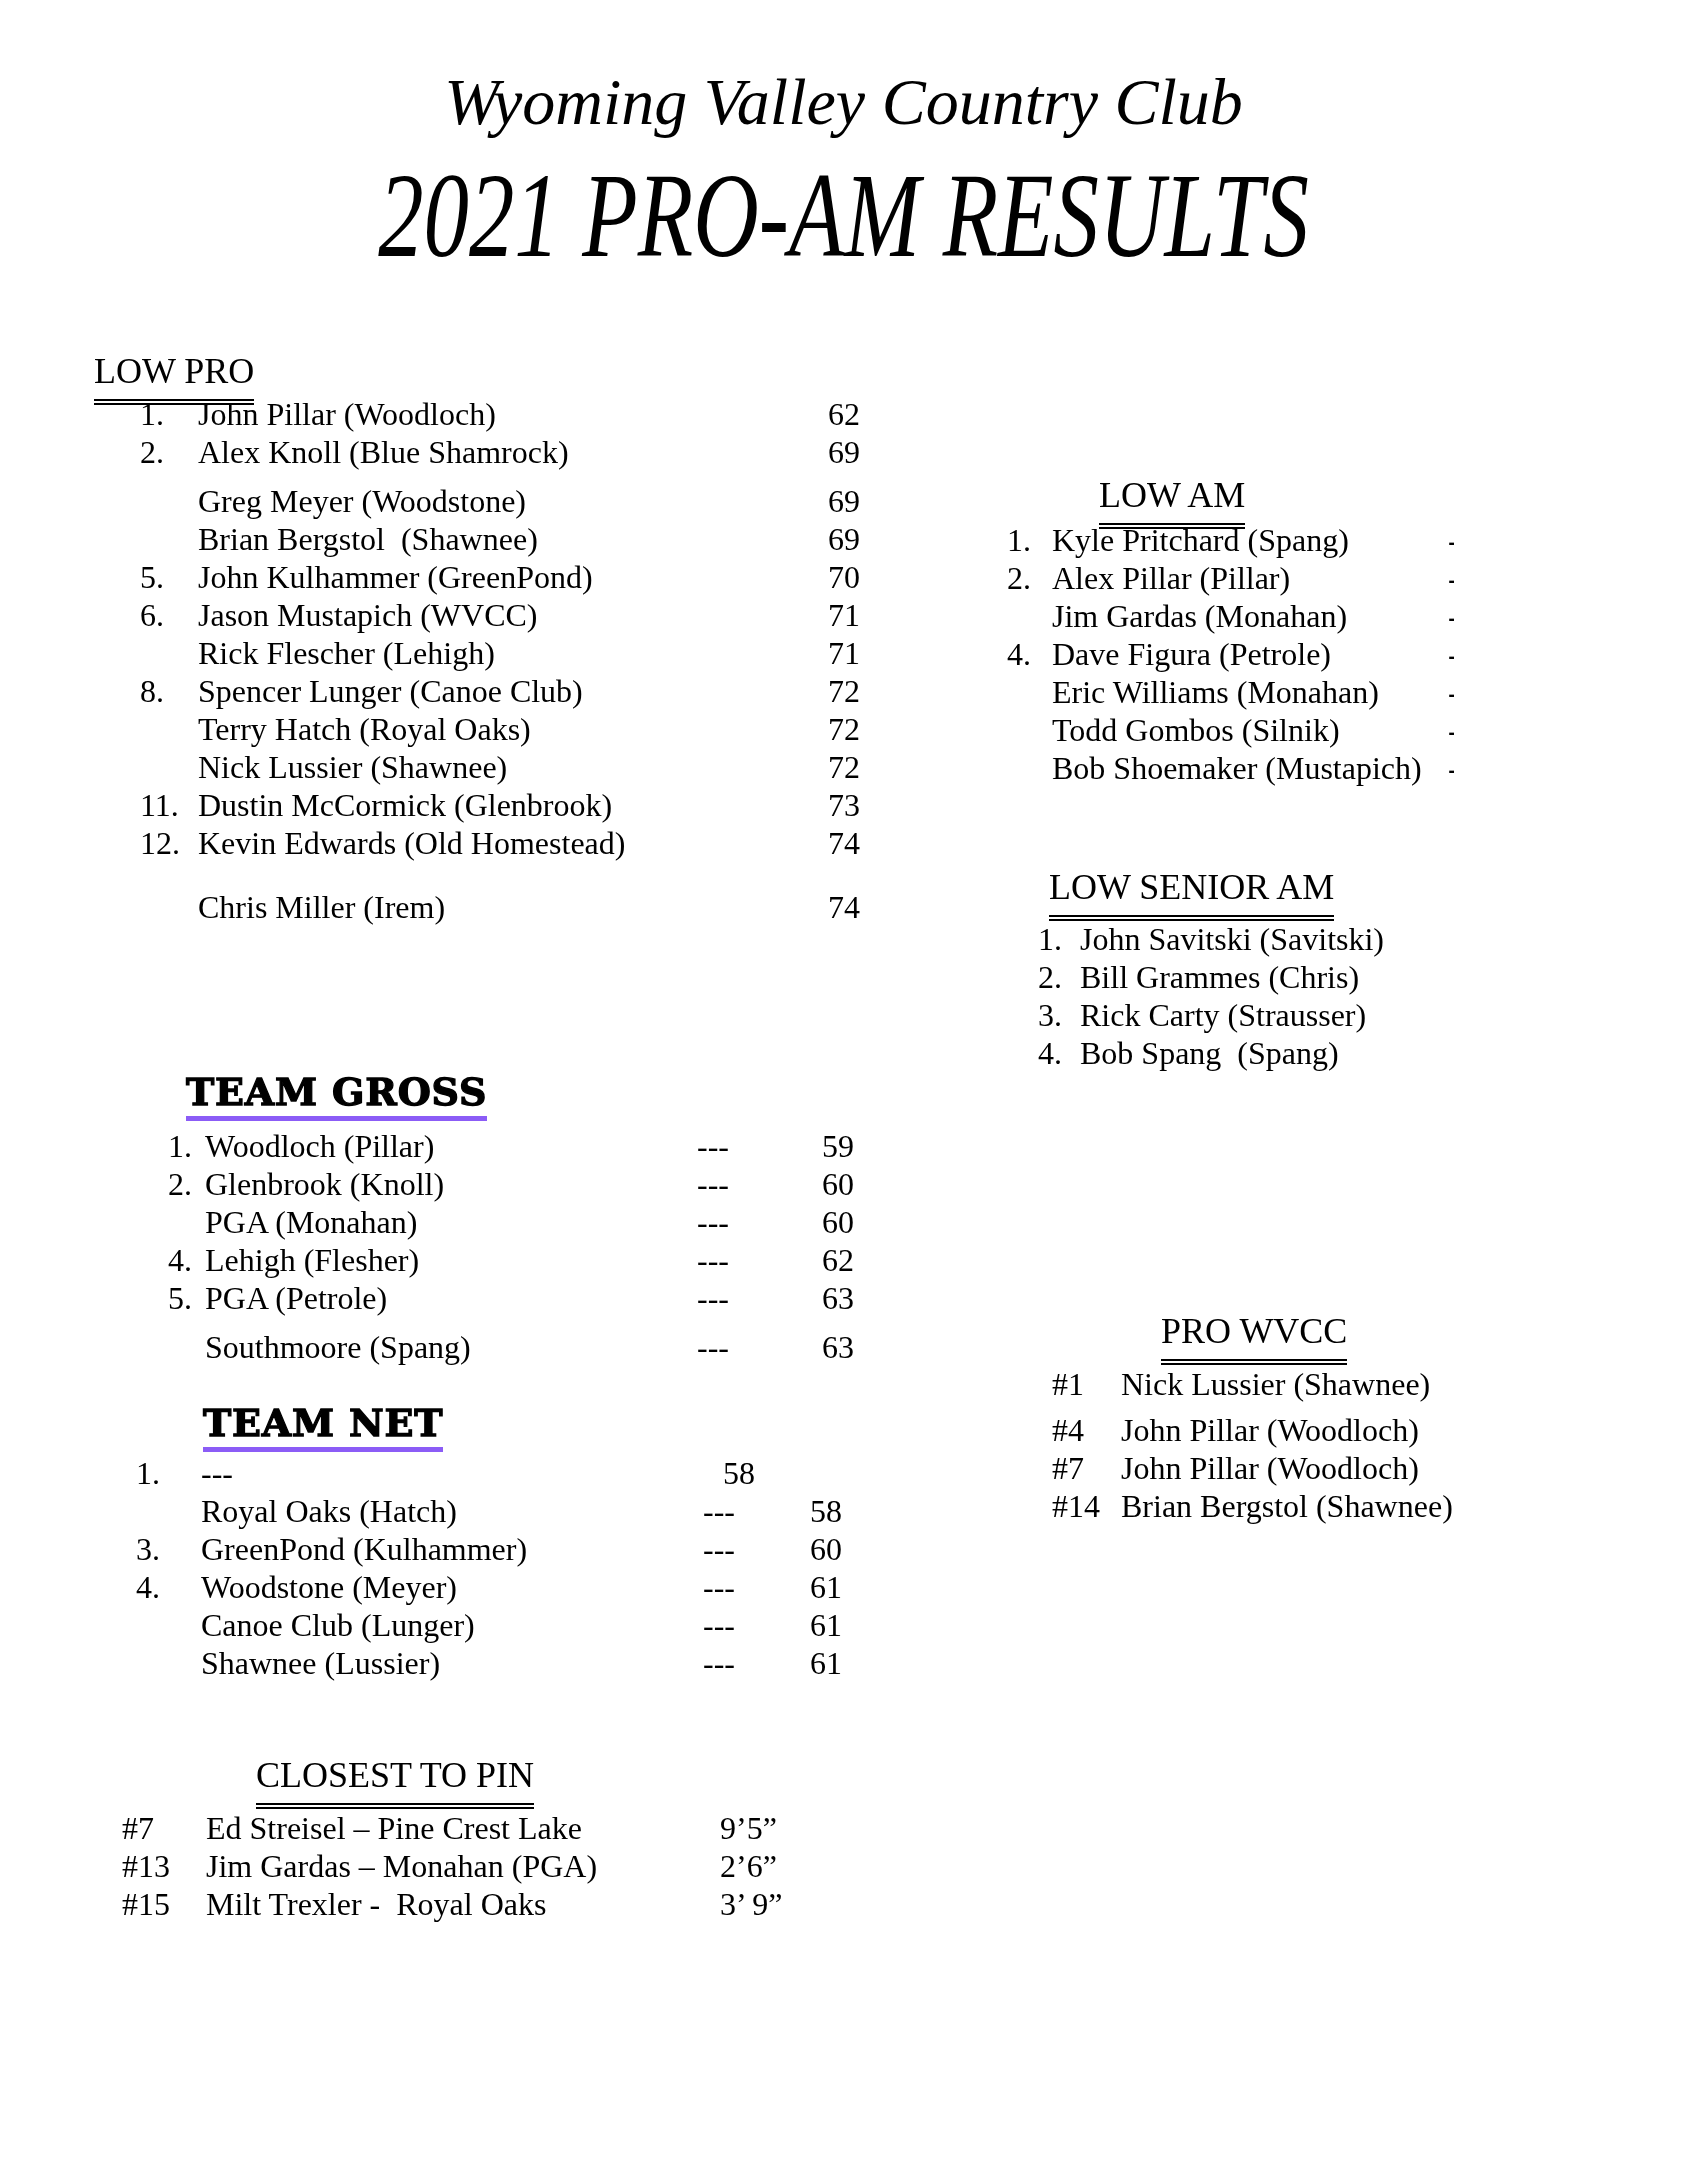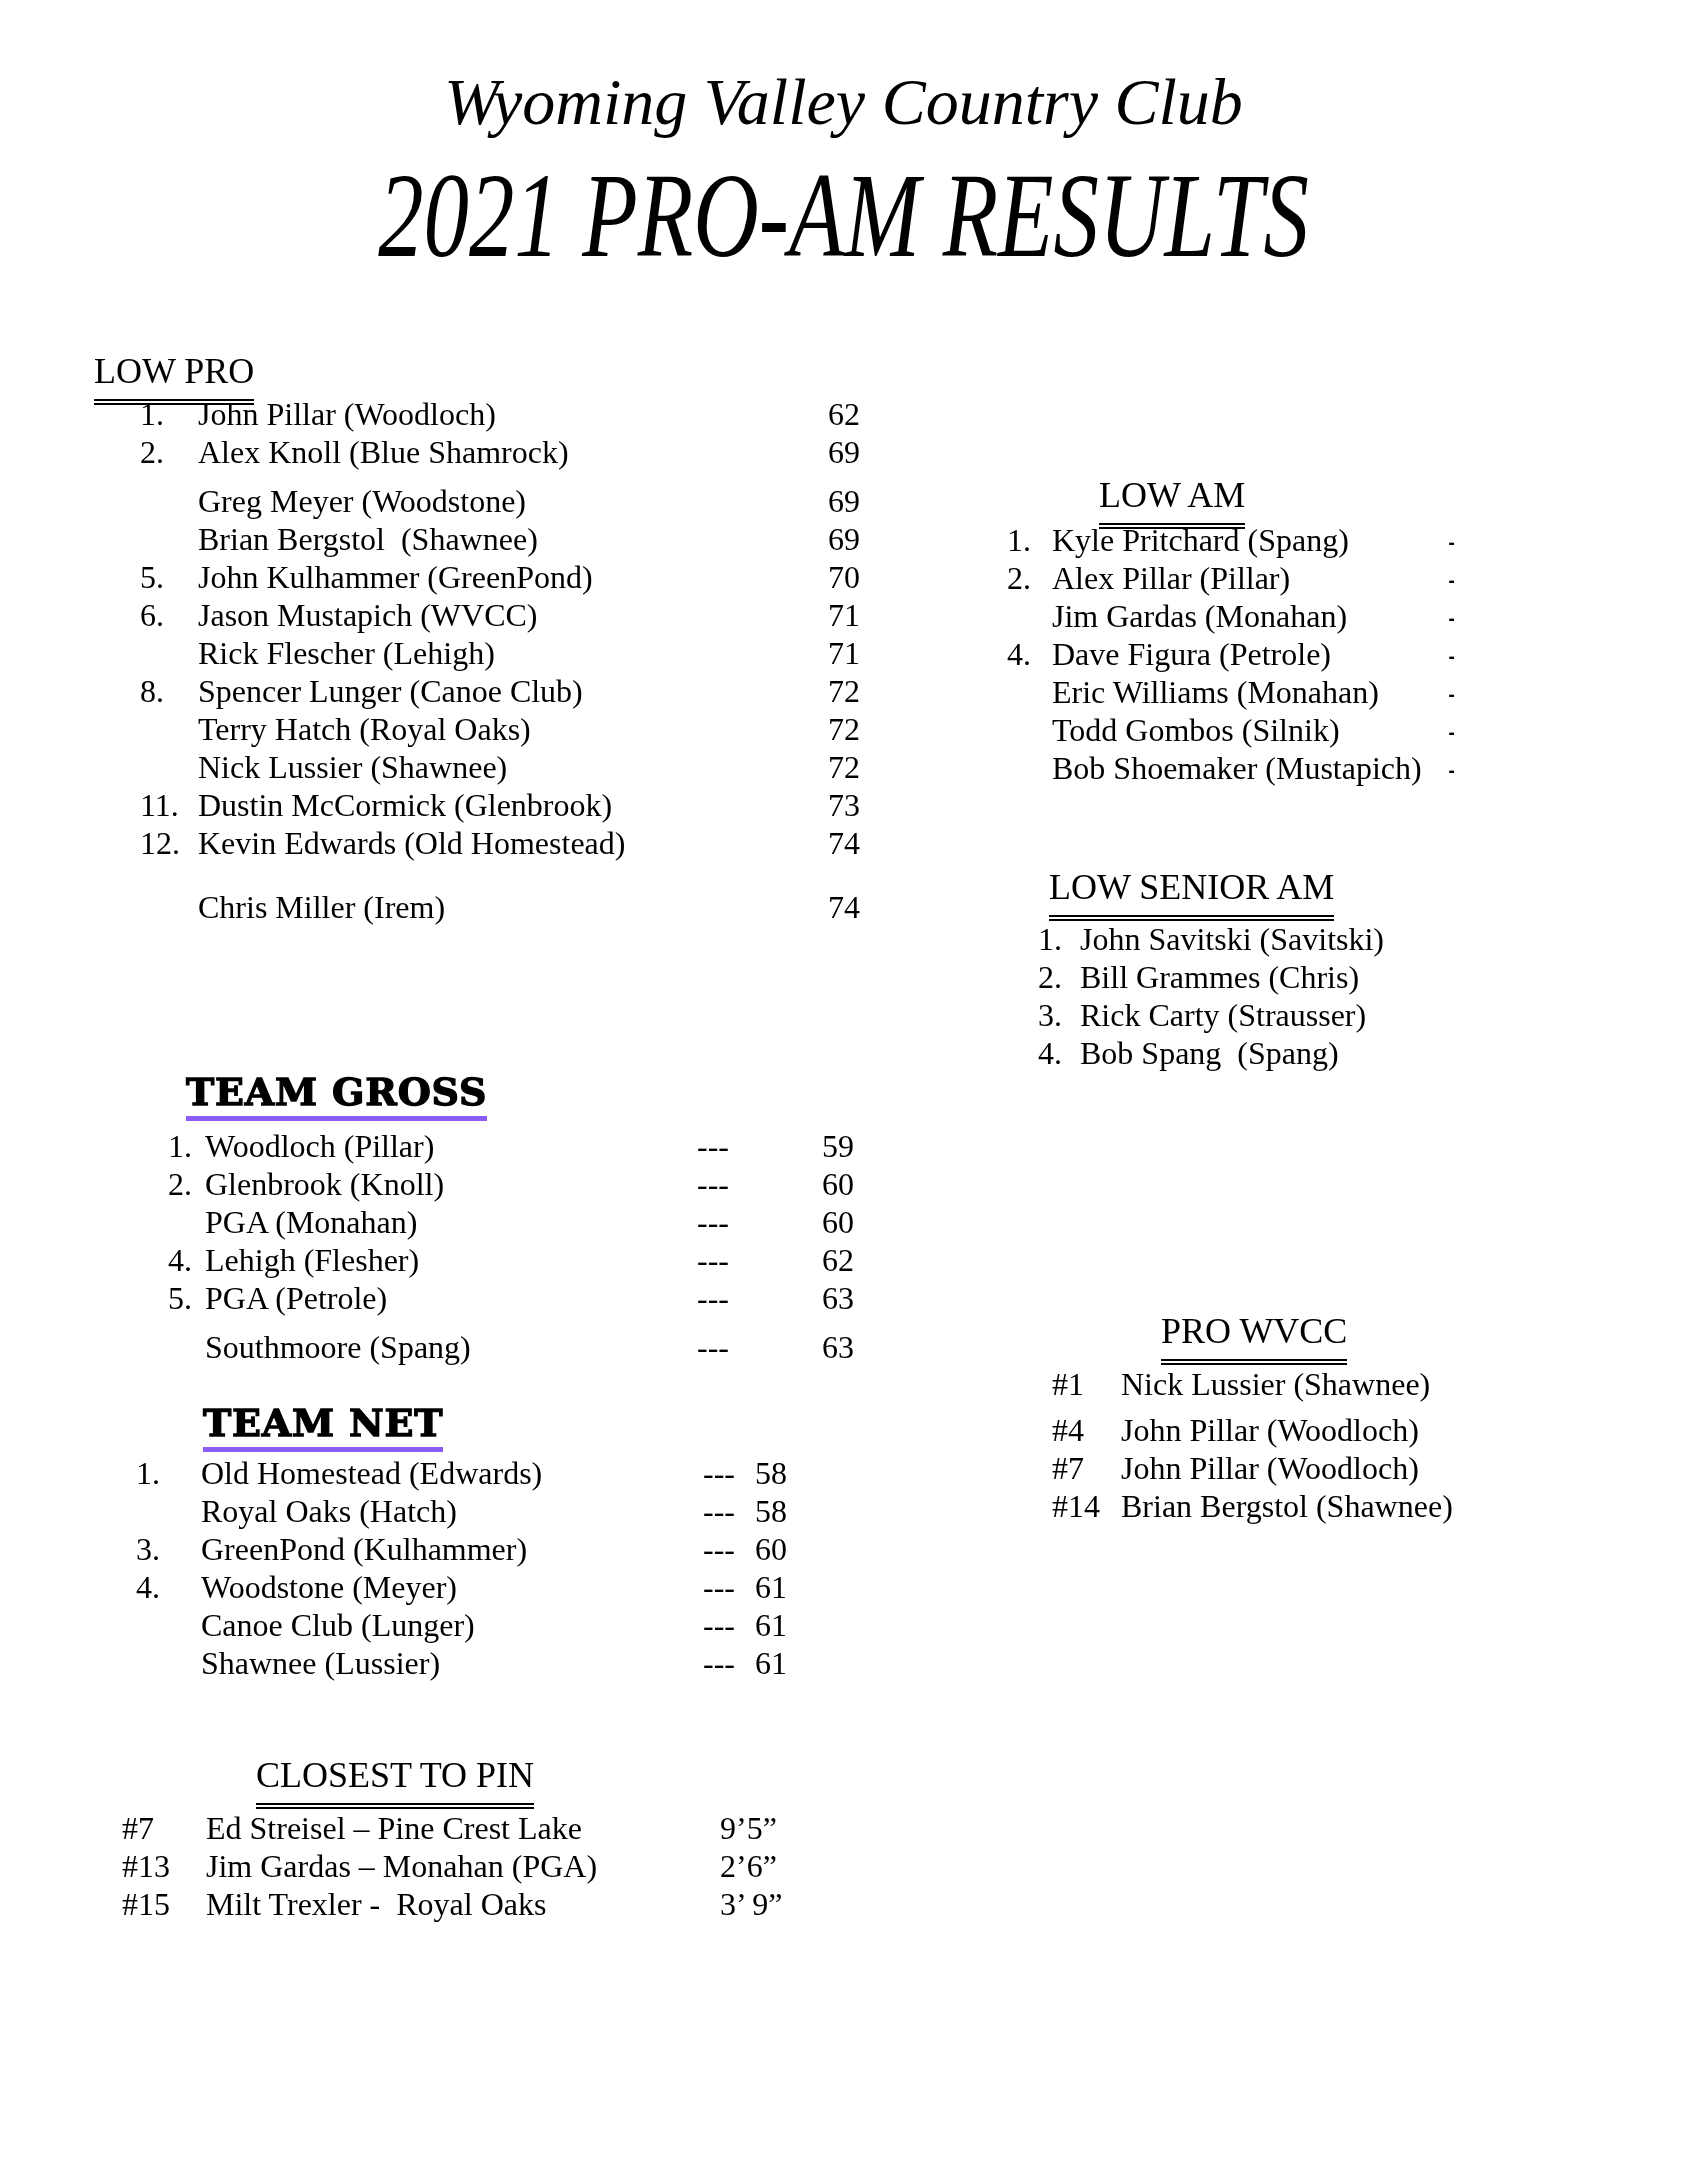--- a/index.html
+++ b/index.html
@@ -40,21 +40,21 @@
   #r-low-senior{left:1038px;top:920px;width:472px;}
   #r-low-senior .row{grid-template-columns:42px 380px 1fr;}
 
   #r-team-gross{left:168px;top:1127px;width:686px;}
   #r-team-gross .row{grid-template-columns:37px 492px 52px 1fr;}
   #r-team-gross .score{text-align:right;}
   #r-team-gross .row:nth-child(6){margin-top:11px;}
 
   #r-team-net{left:136px;top:1454px;width:706px;}
   #r-team-net .row{grid-template-columns:65px 502px 52px 1fr;}
-  #r-team-net .score{}
+  #r-team-net .score{text-align:right;}
 
   #r-pro-skins{left:1052px;top:1365px;width:523px;}
   #r-pro-skins .row{grid-template-columns:69px 1fr;}
   #r-pro-skins .row:nth-child(2){margin-top:8.4px;}
 
   #r-ctp{left:122px;top:1809px;width:683px;}
   #r-ctp .row{grid-template-columns:84px 514px 1fr;}
 
   #h-low-pro{left:94px;top:346px;}
   #h-low-am{left:1099px;top:470px;}
@@ -279,21 +279,20 @@
     <span class="score">63</span>
   </div>
 </div>
 
   <div class="sec-h slab" id="h-team-net">
     <span class="u1"><span>TEAM NET</span></span>
   </div>
   <div class="rows" id="r-team-net">
   <div class="row">
     <span class="rank">1.</span>
-    <span class="name">Old Homestead (Edwards)</span>
     <span class="dash">---</span>
     <span class="score">58</span>
   </div>
 
   <div class="row">
     <span class="rank"></span>
     <span class="name">Royal Oaks (Hatch)</span>
     <span class="dash">---</span>
     <span class="score">58</span>
   </div>

